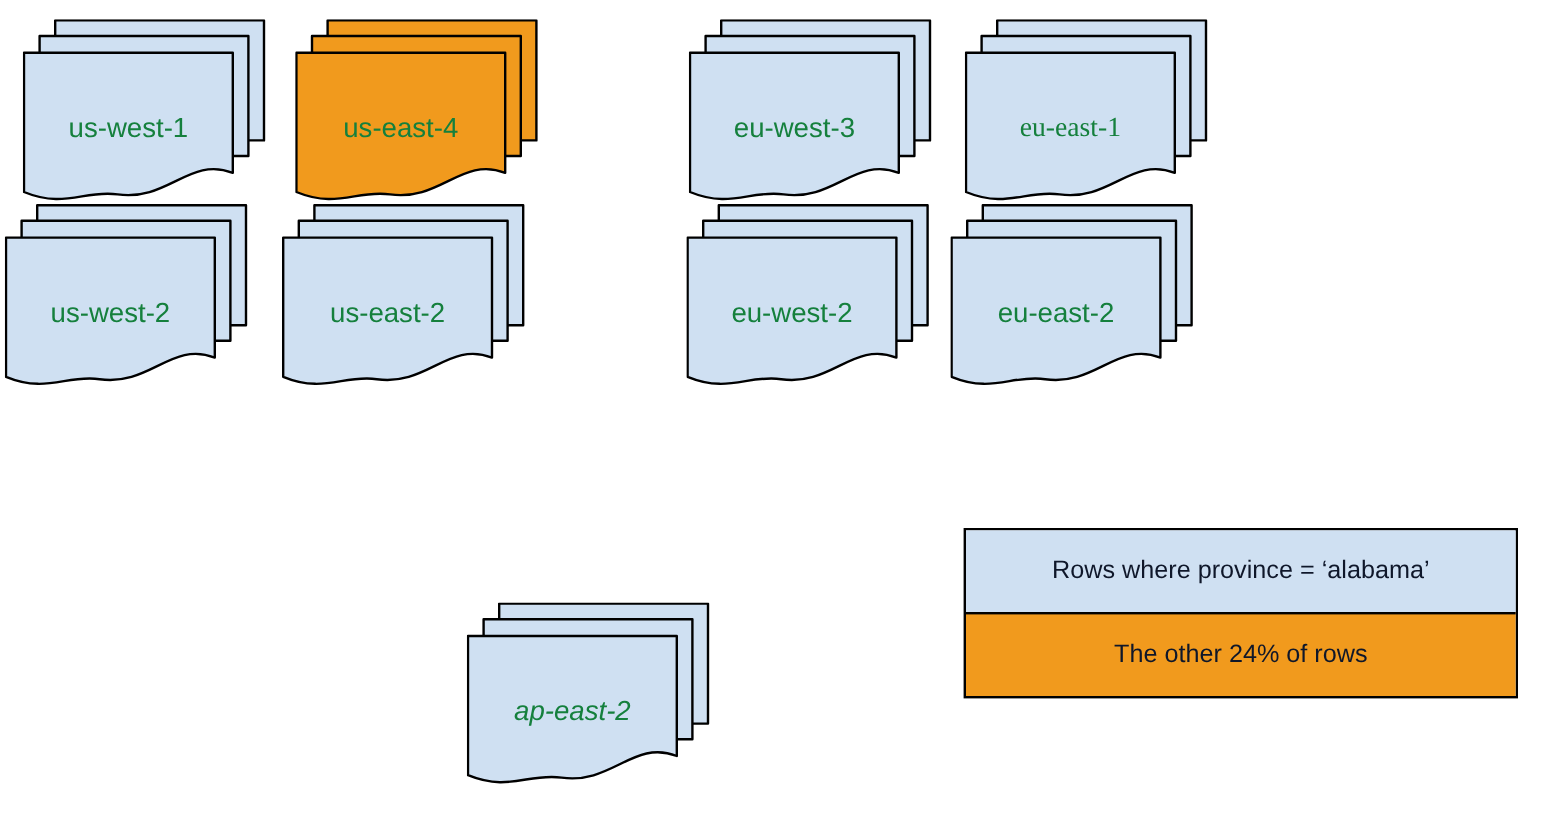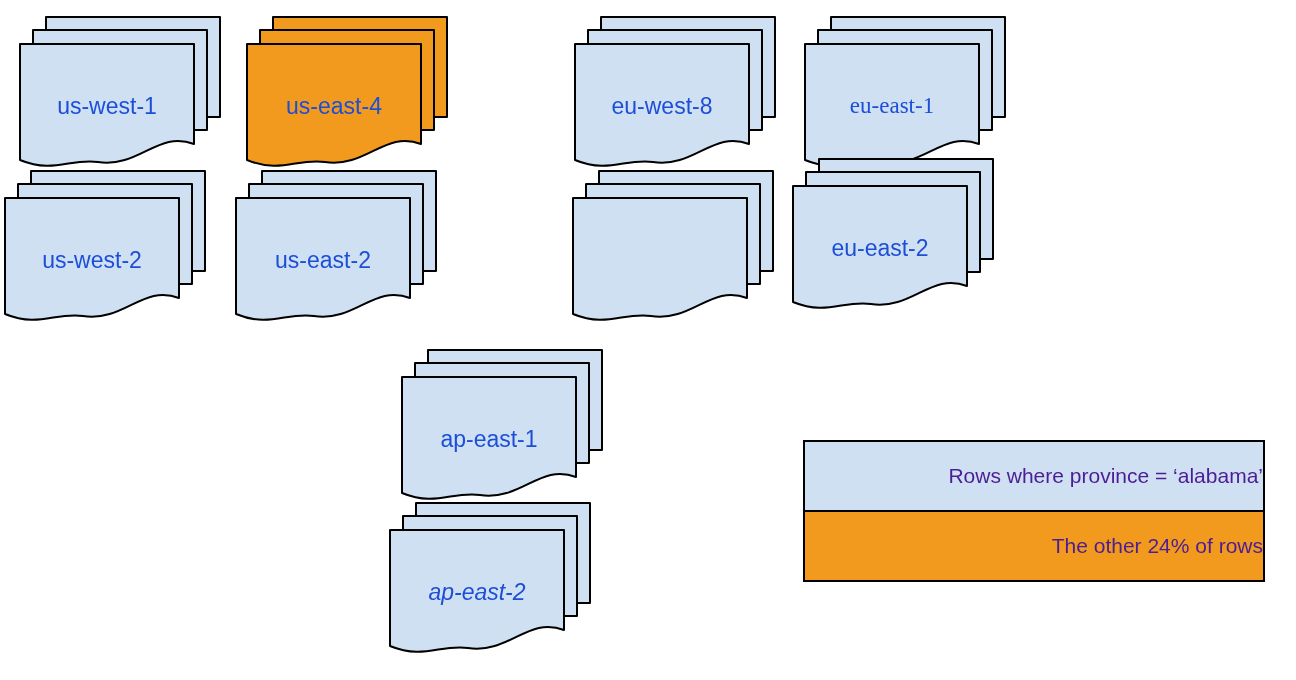--- a/index.html
+++ b/index.html
@@ -27,38 +27,38 @@
   }
   .variant-blue .page   { fill: var(--page-blue, #cfe0f2); }
   .variant-orange .page { fill: var(--page-orange, #f19a1d); }
 
   .stack-label {
     position: absolute;
     left: 1px; top: 28px;
     width: 174px; height: 124px;
     display: flex; align-items: center; justify-content: center;
     font-size: 23px;
-    color: #1d4ed8;
+    color: #15803d;
     pointer-events: none;
     white-space: nowrap;
   }
 
   
   .legend {
     position: absolute;
     left: 803px; top: 440px;
     width: 462px; height: 142px;
     border: 2px solid var(--outline, #000);
     display: flex; flex-direction: column;
   }
   .legend-row {
     flex: 1 1 0;
-    display: flex; align-items: center; justify-content: flex-end;
+    display: flex; align-items: center; justify-content: center;
     font-size: 21px;
-    color: #4c1d95;
+    color: #0f172a;
   }
   .legend-row + .legend-row { border-top: 2px solid var(--outline, #000); }
   .legend-row.variant-blue   { background: var(--page-blue, #cfe0f2); }
   .legend-row.variant-orange { background: var(--page-orange, #f19a1d); }
 </style>
 </head>
 <body>
 
 <div class="canvas">
 
@@ -79,21 +79,21 @@
     </svg>
     <div class="stack-label">us-east-4</div>
   </div>
 
   <div class="stack variant-blue" style="left:574px; top:16px;">
     <svg width="203" height="156" viewBox="0 0 203 156">
       <rect class="page" x="27" y="1" width="174" height="100"></rect>
       <rect class="page" x="14" y="14" width="174" height="100"></rect>
       <path class="page" d="M1,28 L175,28 L175,128 C139,114 121,152 79,146 C51,142 35,158 1,144 Z"></path>
     </svg>
-    <div class="stack-label">eu-west-8</div>
+    <div class="stack-label">eu-west-3</div>
   </div>
 
   <div class="stack variant-blue" style="left:804px; top:16px;font-family:Liberation Serif, serif;">
     <svg width="203" height="156" viewBox="0 0 203 156">
       <rect class="page" x="27" y="1" width="174" height="100"></rect>
       <rect class="page" x="14" y="14" width="174" height="100"></rect>
       <path class="page" d="M1,28 L175,28 L175,128 C139,114 121,152 79,146 C51,142 35,158 1,144 Z"></path>
     </svg>
     <div class="stack-label">eu-east-1</div>
   </div>
@@ -115,39 +115,32 @@
     </svg>
     <div class="stack-label">us-east-2</div>
   </div>
 
   <div class="stack variant-blue" style="left:572px; top:170px;">
     <svg width="203" height="156" viewBox="0 0 203 156">
       <rect class="page" x="27" y="1" width="174" height="100"></rect>
       <rect class="page" x="14" y="14" width="174" height="100"></rect>
       <path class="page" d="M1,28 L175,28 L175,128 C139,114 121,152 79,146 C51,142 35,158 1,144 Z"></path>
     </svg>
+    <div class="stack-label">eu-west-2</div>
   </div>
 
-  <div class="stack variant-blue" style="left:792px; top:158px;text-align:center;">
+  <div class="stack variant-blue" style="left:792px; top:170px;text-align:center;">
     <svg width="203" height="156" viewBox="0 0 203 156">
       <rect class="page" x="27" y="1" width="174" height="100"></rect>
       <rect class="page" x="14" y="14" width="174" height="100"></rect>
       <path class="page" d="M1,28 L175,28 L175,128 C139,114 121,152 79,146 C51,142 35,158 1,144 Z"></path>
     </svg>
     <div class="stack-label">eu-east-2</div>
   </div>
 
-  <div class="stack variant-blue" style="left:401px; top:349px;">
-    <svg width="203" height="156" viewBox="0 0 203 156">
-      <rect class="page" x="27" y="1" width="174" height="100"></rect>
-      <rect class="page" x="14" y="14" width="174" height="100"></rect>
-      <path class="page" d="M1,28 L175,28 L175,128 C139,114 121,152 79,146 C51,142 35,158 1,144 Z"></path>
-    </svg>
-    <div class="stack-label">ap-east-1</div>
-  </div>
 
   <div class="stack variant-blue" style="left:389px; top:502px;font-style:italic;">
     <svg width="203" height="156" viewBox="0 0 203 156">
       <rect class="page" x="27" y="1" width="174" height="100"></rect>
       <rect class="page" x="14" y="14" width="174" height="100"></rect>
       <path class="page" d="M1,28 L175,28 L175,128 C139,114 121,152 79,146 C51,142 35,158 1,144 Z"></path>
     </svg>
     <div class="stack-label">ap-east-2</div>
   </div>
 

